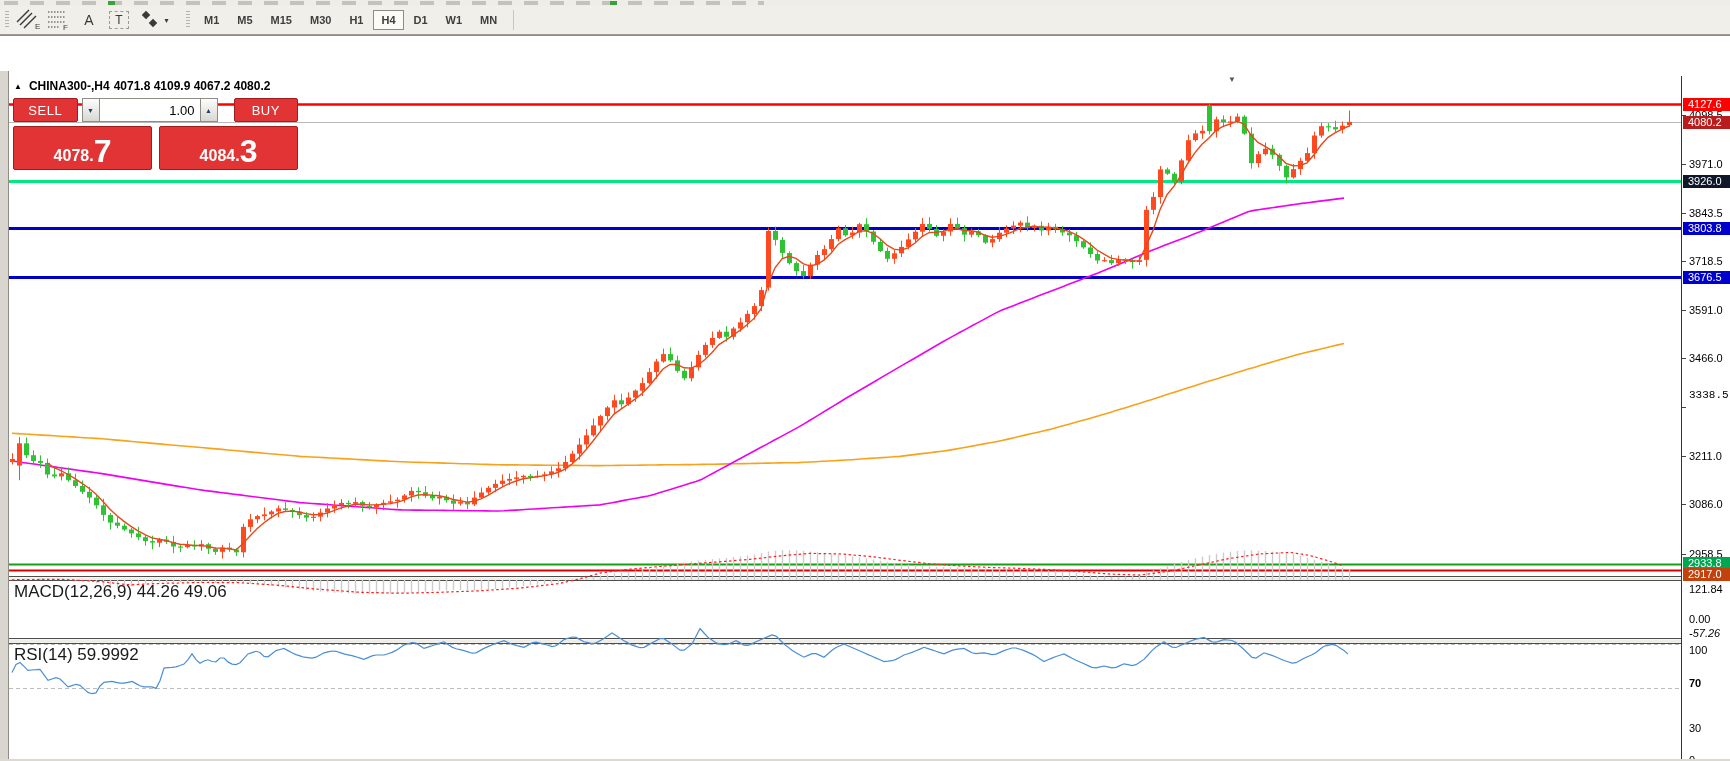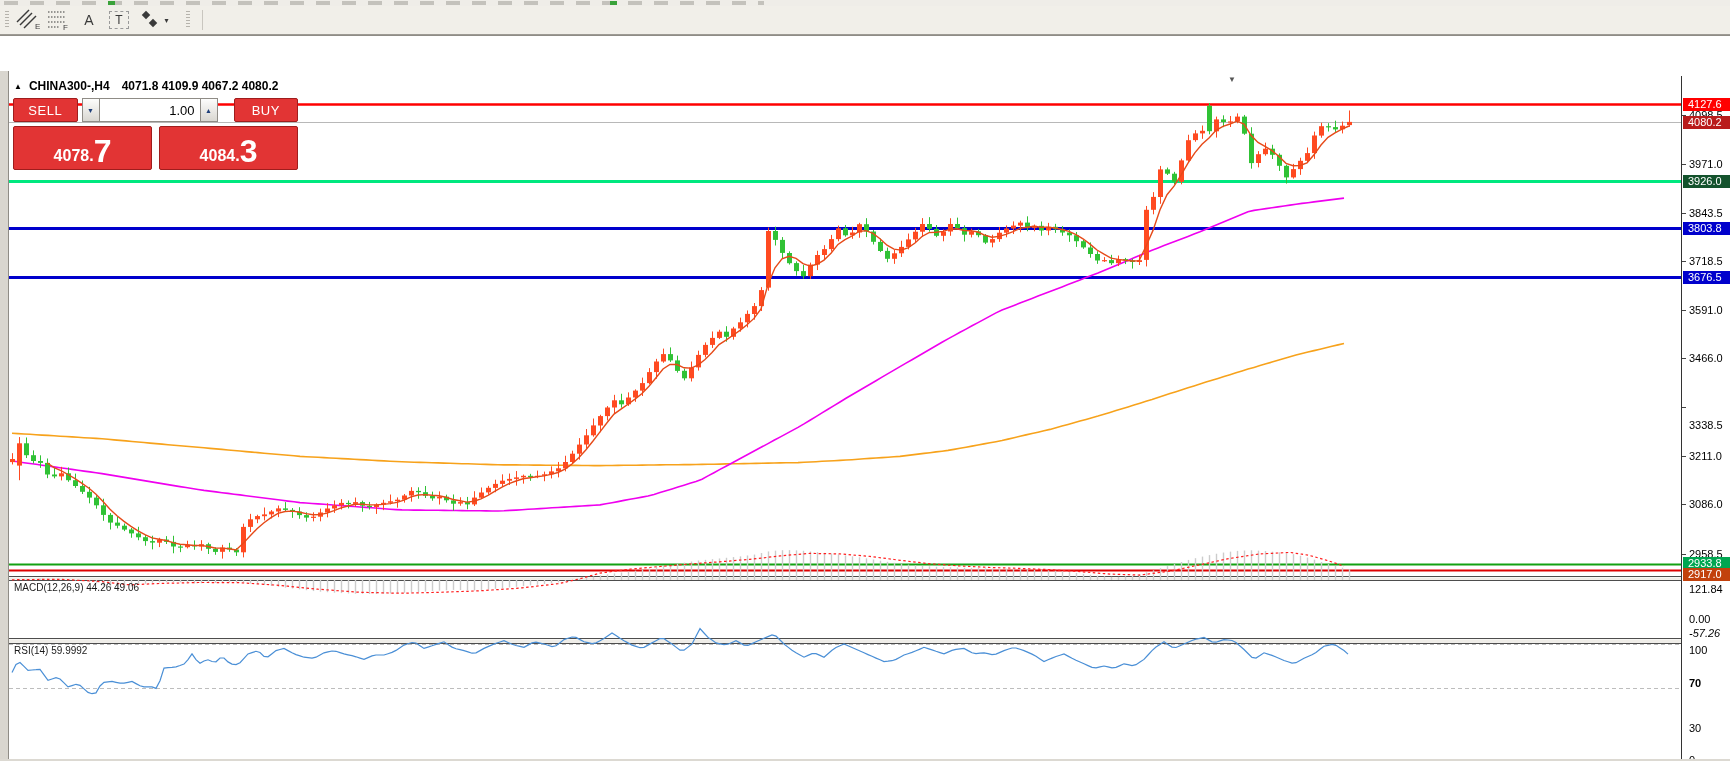--- a/index.html
+++ b/index.html
@@ -29,42 +29,42 @@
     border-top:1px solid #8f8c86}
   .left-strip{position:absolute;left:0;top:35px;width:9px;height:726px;background:#d9d6cf;
     border-right:1px solid #8f8c86;box-sizing:border-box}
   .plot{position:absolute;left:9px;top:40px;width:1673px;height:693px}
   .plot svg{position:absolute;left:0;top:0}
 
   .chart-title{position:absolute;left:14px;top:43px;font-size:12px;color:#000;z-index:6;
     display:flex;align-items:center;white-space:pre}
   .chart-title .tri{font-size:8px;margin-right:7px;color:#000}
   .chart-title .sym{font-weight:700}
-  .chart-title .ohlc{margin-left:12px;font-weight:700}
+  .chart-title .ohlc{margin-left:4px;font-weight:700}
   .shift-marker{position:absolute;left:1228px;top:39px;font-size:8px;color:#555;z-index:5}
 
   
   .trade-panel{position:absolute;left:13px;top:62px;z-index:7;width:285px}
   .tp-row1{display:flex;align-items:stretch;height:24px}
   .tp-btn{width:67px;background:#e23434;border:1px solid #9f1d1d;border-radius:2px;color:#fff;
     font-family:"Liberation Sans",sans-serif;font-size:13px;letter-spacing:.5px;cursor:pointer;padding:0}
   .spin{display:flex;margin-left:4px;margin-right:16px}
   .spin button{width:18px;background:linear-gradient(#fdfdfc,#d9d7d1);border:1px solid #8f8c86;
     font-size:7px;color:#1f3f7a;padding:0;cursor:pointer}
   .spin input{width:90px;border:1px solid #8f8c86;border-left:none;border-right:none;
     text-align:right;padding:0 5px;font-size:13px;font-family:"Liberation Sans",sans-serif}
   .tp-row2{display:flex;margin-top:4px;height:44px}
   .price-box{width:139px;background:#e23434;border:1px solid #9f1d1d;border-radius:2px;color:#fff;
     display:flex;align-items:flex-end;justify-content:center;padding-bottom:3px}
   .price-box + .price-box{margin-left:7px}
   .p-int{font-size:16px;font-weight:700;line-height:20px}
   .p-big{font-size:32px;font-weight:700;line-height:30px}
 
   
-  .pane-label{position:absolute;left:14px;font-size:10px;color:#1a1a1a;z-index:5}
+  .pane-label{position:absolute;left:14px;font-size:17px;color:#1a1a1a;z-index:5}
 
   
   .axis{position:absolute;left:1683px;top:40px;width:47px;height:693px;font-size:11px;color:#000}
   .axis .tick-label{position:absolute;left:6px;height:12px;line-height:12px;white-space:nowrap}
   .axis .tick-mark{position:absolute;left:-1px;width:4px;height:1px;background:#444}
   .axis .tag{position:absolute;left:0;width:47px;height:13px;line-height:13px;padding-left:5px;
     color:#fff;box-sizing:border-box;white-space:nowrap}
   .bottom-edge{position:absolute;left:0;bottom:0;width:100%;height:2px;background:#dcd9d2}
 
   .icon-svg{display:block}
@@ -108,20 +108,31 @@
     </div>
     <div class="tool-btn" style="min-width:36px">
       <svg class="icon-svg" width="22" height="22" viewBox="0 0 22 22">
         <rect x="4" y="3" width="6" height="6" transform="rotate(45 7 6)" fill="#3a3a3a"></rect>
         <rect x="11" y="11" width="6" height="6" transform="rotate(45 14 14)" fill="#3a3a3a"></rect>
       </svg>
       <span style="font-size:8px;color:#3a3a3a;margin-left:3px">▾</span>
     </div>
 
     <div class="handle" style="margin-left:12px"></div>
+    <div id="tf-buttons" style="display:flex;align-items:center">
+        <div class="tf-btn">M1</div>
+        <div class="tf-btn">M5</div>
+        <div class="tf-btn">M15</div>
+        <div class="tf-btn">M30</div>
+        <div class="tf-btn">H1</div>
+        <div class="tf-btn active">H4</div>
+        <div class="tf-btn">D1</div>
+        <div class="tf-btn">W1</div>
+        <div class="tf-btn">MN</div>
+      </div>
     <div class="vsep"></div>
   </div>
 
   <div class="chart-area">
     <div class="left-strip"></div>
 
     <div class="plot">
       <svg id="plot-svg" width="1673" height="693" viewBox="0 0 1673 693">
           <line x1="0" y1="28.5" x2="1673" y2="28.5" stroke="#ff0000" stroke-width="2.6"></line>
           <line x1="0" y1="46.5" x2="1673" y2="46.5" stroke="#b8b8b8" stroke-width="1"></line>
@@ -779,37 +790,37 @@
         <div class="tick-label" style="top: 82px;">3971.0</div>
         <div class="tick-mark" style="top: 137px;"></div>
         <div class="tick-label" style="top: 131px;">3843.5</div>
         <div class="tick-mark" style="top: 185px;"></div>
         <div class="tick-label" style="top: 179px;">3718.5</div>
         <div class="tick-mark" style="top: 234px;"></div>
         <div class="tick-label" style="top: 228px;">3591.0</div>
         <div class="tick-mark" style="top: 282px;"></div>
         <div class="tick-label" style="top: 276px;">3466.0</div>
         <div class="tick-mark" style="top: 331px;"></div>
-        <div class="tick-label" style="top: 343px;">3338.5</div>
+        <div class="tick-label" style="top: 313px; font-family: Liberation Mono, monospace;">3338.5</div>
         <div class="tick-mark" style="top: 380px;"></div>
         <div class="tick-label" style="top: 374px;">3211.0</div>
         <div class="tick-mark" style="top: 428px;"></div>
         <div class="tick-label" style="top: 422px;">3086.0</div>
         <div class="tick-mark" style="top: 478px;"></div>
         <div class="tick-label" style="top: 472px;">2958.5</div>
         <div class="tick-label" style="top: 507px;">121.84</div>
         <div class="tick-label" style="top: 537px;">0.00</div>
         <div class="tick-label" style="top: 551px; font-style: italic;">-57.26</div>
         <div class="tick-label" style="top: 568px;">100</div>
         <div class="tick-label" style="top: 601px; font-weight: bold;">70</div>
         <div class="tick-label" style="top: 646px;">30</div>
         <div class="tick-label" style="top: 678px;">0</div>
         <div class="tag" style="top: 22px; background: rgb(255, 0, 0);">4127.6</div>
         <div class="tag" style="top: 40px; background: #b91c1c;">4080.2</div>
-        <div class="tag" style="top: 99px; background: #14532d;">3926.0</div>
+        <div class="tag" style="top: 99px; background: #0f172a;">3926.0</div>
         <div class="tag" style="top: 146px; background: rgb(0, 0, 204);">3803.8</div>
         <div class="tag" style="top: 195px; background: rgb(0, 0, 204);">3676.5</div>
         <div class="tag" style="top: 481px; background: rgb(0, 166, 81);">2933.8</div>
         <div class="tag" style="top: 492px; background: #c2410c;">2917.0</div>
       </div>
 
   </div>
 
   <div class="bottom-edge"></div>
 </div>

